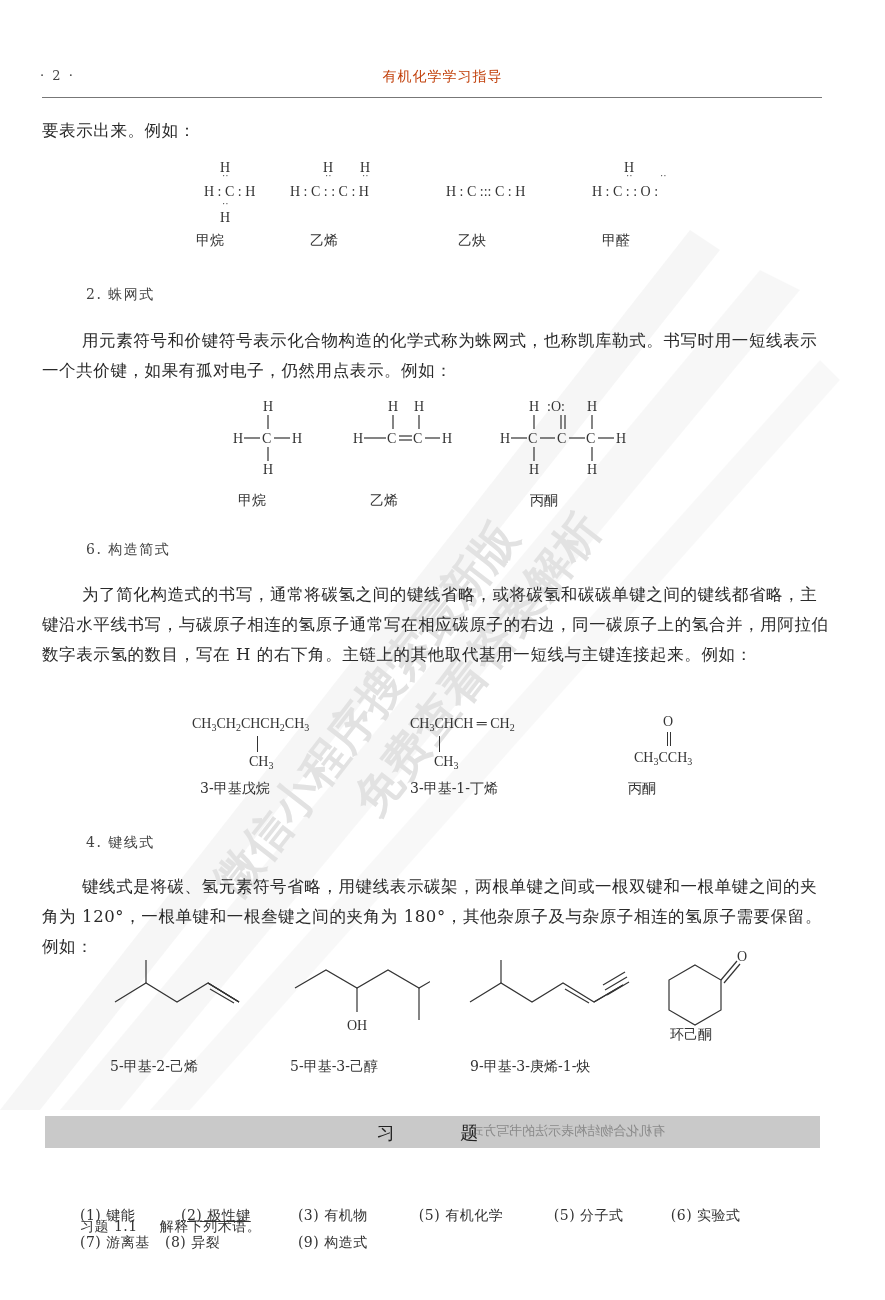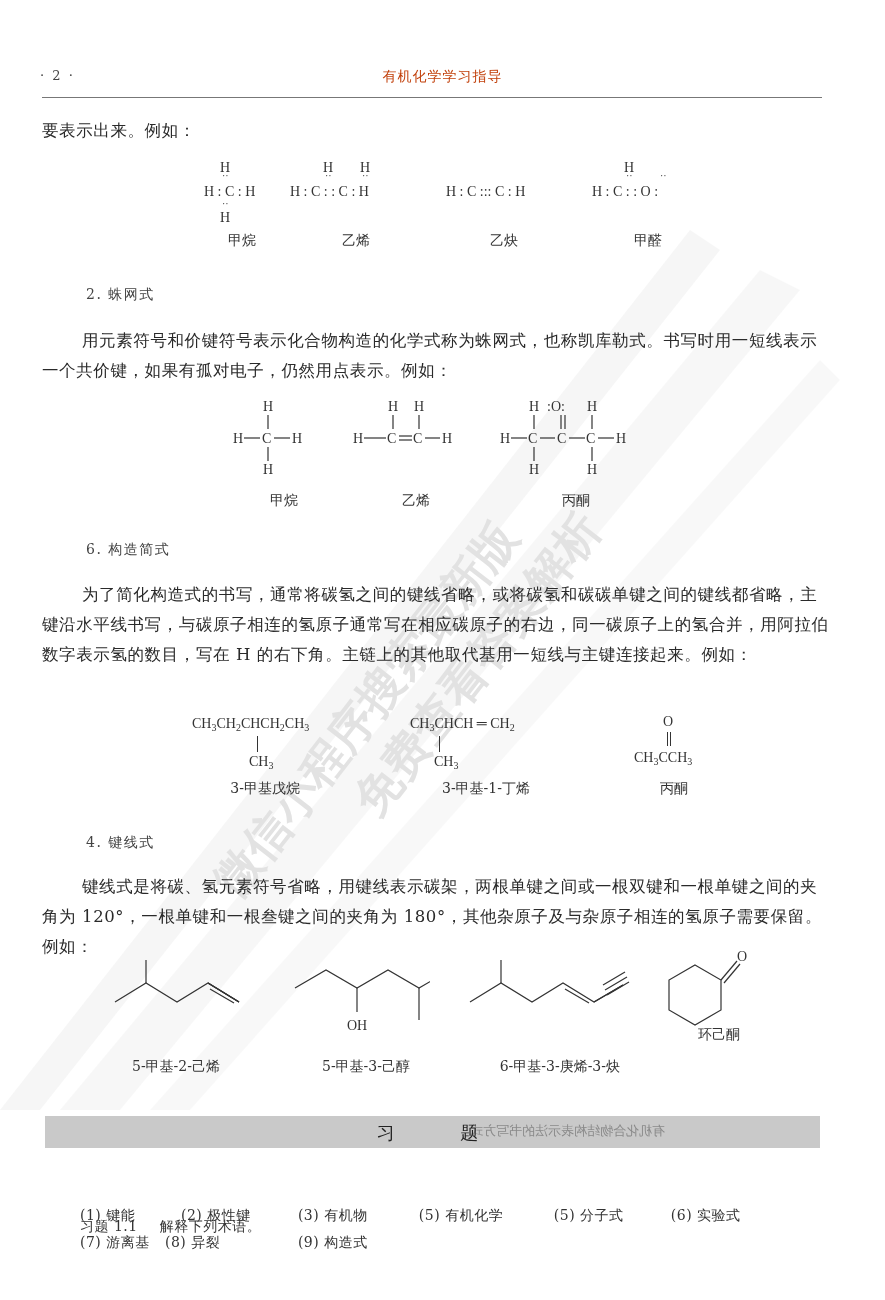--- a/index.html
+++ b/index.html
@@ -6,21 +6,21 @@
   html, body { width: 885px; height: 1300px; background: #ffffff; overflow: hidden; }
   body { position: relative; font-family: "DejaVu Serif", "Liberation Serif", serif; color: #2a2a2a; }
   .abs { position: absolute; }
   .hdr-page { left: 40px; top: 68px; font-size: 13px; color: #444; letter-spacing: 2px; }
   .hdr-title { left: 0; width: 885px; top: 68px; text-align: center; font-size: 14px; color: #c2410c; letter-spacing: 1px; }
   .hdr-rule { left: 42px; top: 97px; width: 780px; height: 1px; background: #777; }
   .para { left: 42px; width: 790px; font-size: 16.5px; line-height: 30px; color: #2a2a2a; letter-spacing: 0.6px; }
   .indent { text-indent: 40px; }
   .sec { left: 86px; font-size: 14px; color: #444; letter-spacing: 1.5px; }
   .chem { font-family: "Liberation Serif", "DejaVu Serif", serif; font-size: 14px; color: #333; white-space: pre; }
-  .cap { font-size: 14px; color: #333; text-align: right; }
+  .cap { font-size: 14px; color: #333; text-align: left; }
   .watermark { left: 0; top: 0; width: 885px; height: 1300px; pointer-events: none; }
   .ex-banner { left: 45px; top: 1116px; width: 775px; height: 32px; background: #c9c9c9; }
   .ex-title { left: 0; width: 885px; top: 1121px; text-align: center; font-size: 18px; color: #222; letter-spacing: 30px; }
   .ex-ghost { left: 470px; top: 1122px; font-size: 13px; color: #8a8a8a; transform: scaleX(-1); }
   .ex-line { left: 80px; font-size: 14px; color: #333; letter-spacing: 0.5px; }
   .term { display: inline-block; }
   sub { font-size: 10px; vertical-align: -3px; }
   svg line, svg polyline { stroke: #333; stroke-width: 1.2; fill: none; }
 </style>
 </head>
@@ -180,35 +180,35 @@
   <line x1="138" y1="25" x2="160" y2="12"></line>
 </svg>
 <svg class="abs" style="left:665px; top:945px;" width="100" height="90">
   <polygon points="30,20 56,35 56,65 30,80 4,65 4,35" style="stroke:#333; stroke-width:1.2; fill:none;"></polygon>
   <line x1="56" y1="35" x2="72" y2="16"></line>
   <line x1="59" y1="38" x2="75" y2="19"></line>
   <text x="72" y="16" font-size="14" font-family="Liberation Serif, serif" fill="#333">O</text>
 </svg>
 <div class="abs cap" style="left:110px; top:1058px; width:110px;">5-甲基-2-己烯</div>
 <div class="abs cap" style="left:290px; top:1058px; width:120px;">5-甲基-3-己醇</div>
-<div class="abs cap" style="left:470px; top:1058px; width:150px;">6-甲基-3-庚烯-3-炔</div>
+<div class="abs cap" style="left:470px; top:1058px; width:150px;">9-甲基-3-庚烯-1-炔</div>
 <div class="abs cap" style="left:670px; top:1026px; width:70px;">环己酮</div>
 
 <div class="abs ex-banner"></div>
 <div class="abs ex-ghost">有机化合物结构表示法的书写方式</div>
 <div class="abs ex-title">习 题</div>
 
 <div class="abs ex-line" style="top:1180px;margin-top:38px;">
   <span>习题 1.1</span>
   <span style="display:inline-block; width:12px;"></span>
   <span>解释下列术语。</span>
 </div>
 <div class="abs ex-line" style="top:1207px; left:80px;">
   <span class="term" style="width:96px;">(1) 键能</span>
-  <span class="term" style="width:112px;">(2) 极性键</span>
+  <span class="term" style="width:112px;text-decoration:underline;">(2) 极性键</span>
   <span class="term" style="width:116px;">(3) 有机物</span>
   <span class="term" style="width:130px;">(5) 有机化学</span>
   <span class="term" style="width:112px;">(5) 分子式</span>
   <span class="term" style="width:100px;">(6) 实验式</span>
 </div>
 <div class="abs ex-line" style="top:1234px; left:80px;">
   <span class="term" style="width:80px;">(7) 游离基</span>
   <span class="term" style="width:128px;">(8) 异裂</span>
   <span class="term" style="width:100px;">(9) 构造式</span>
 </div>

